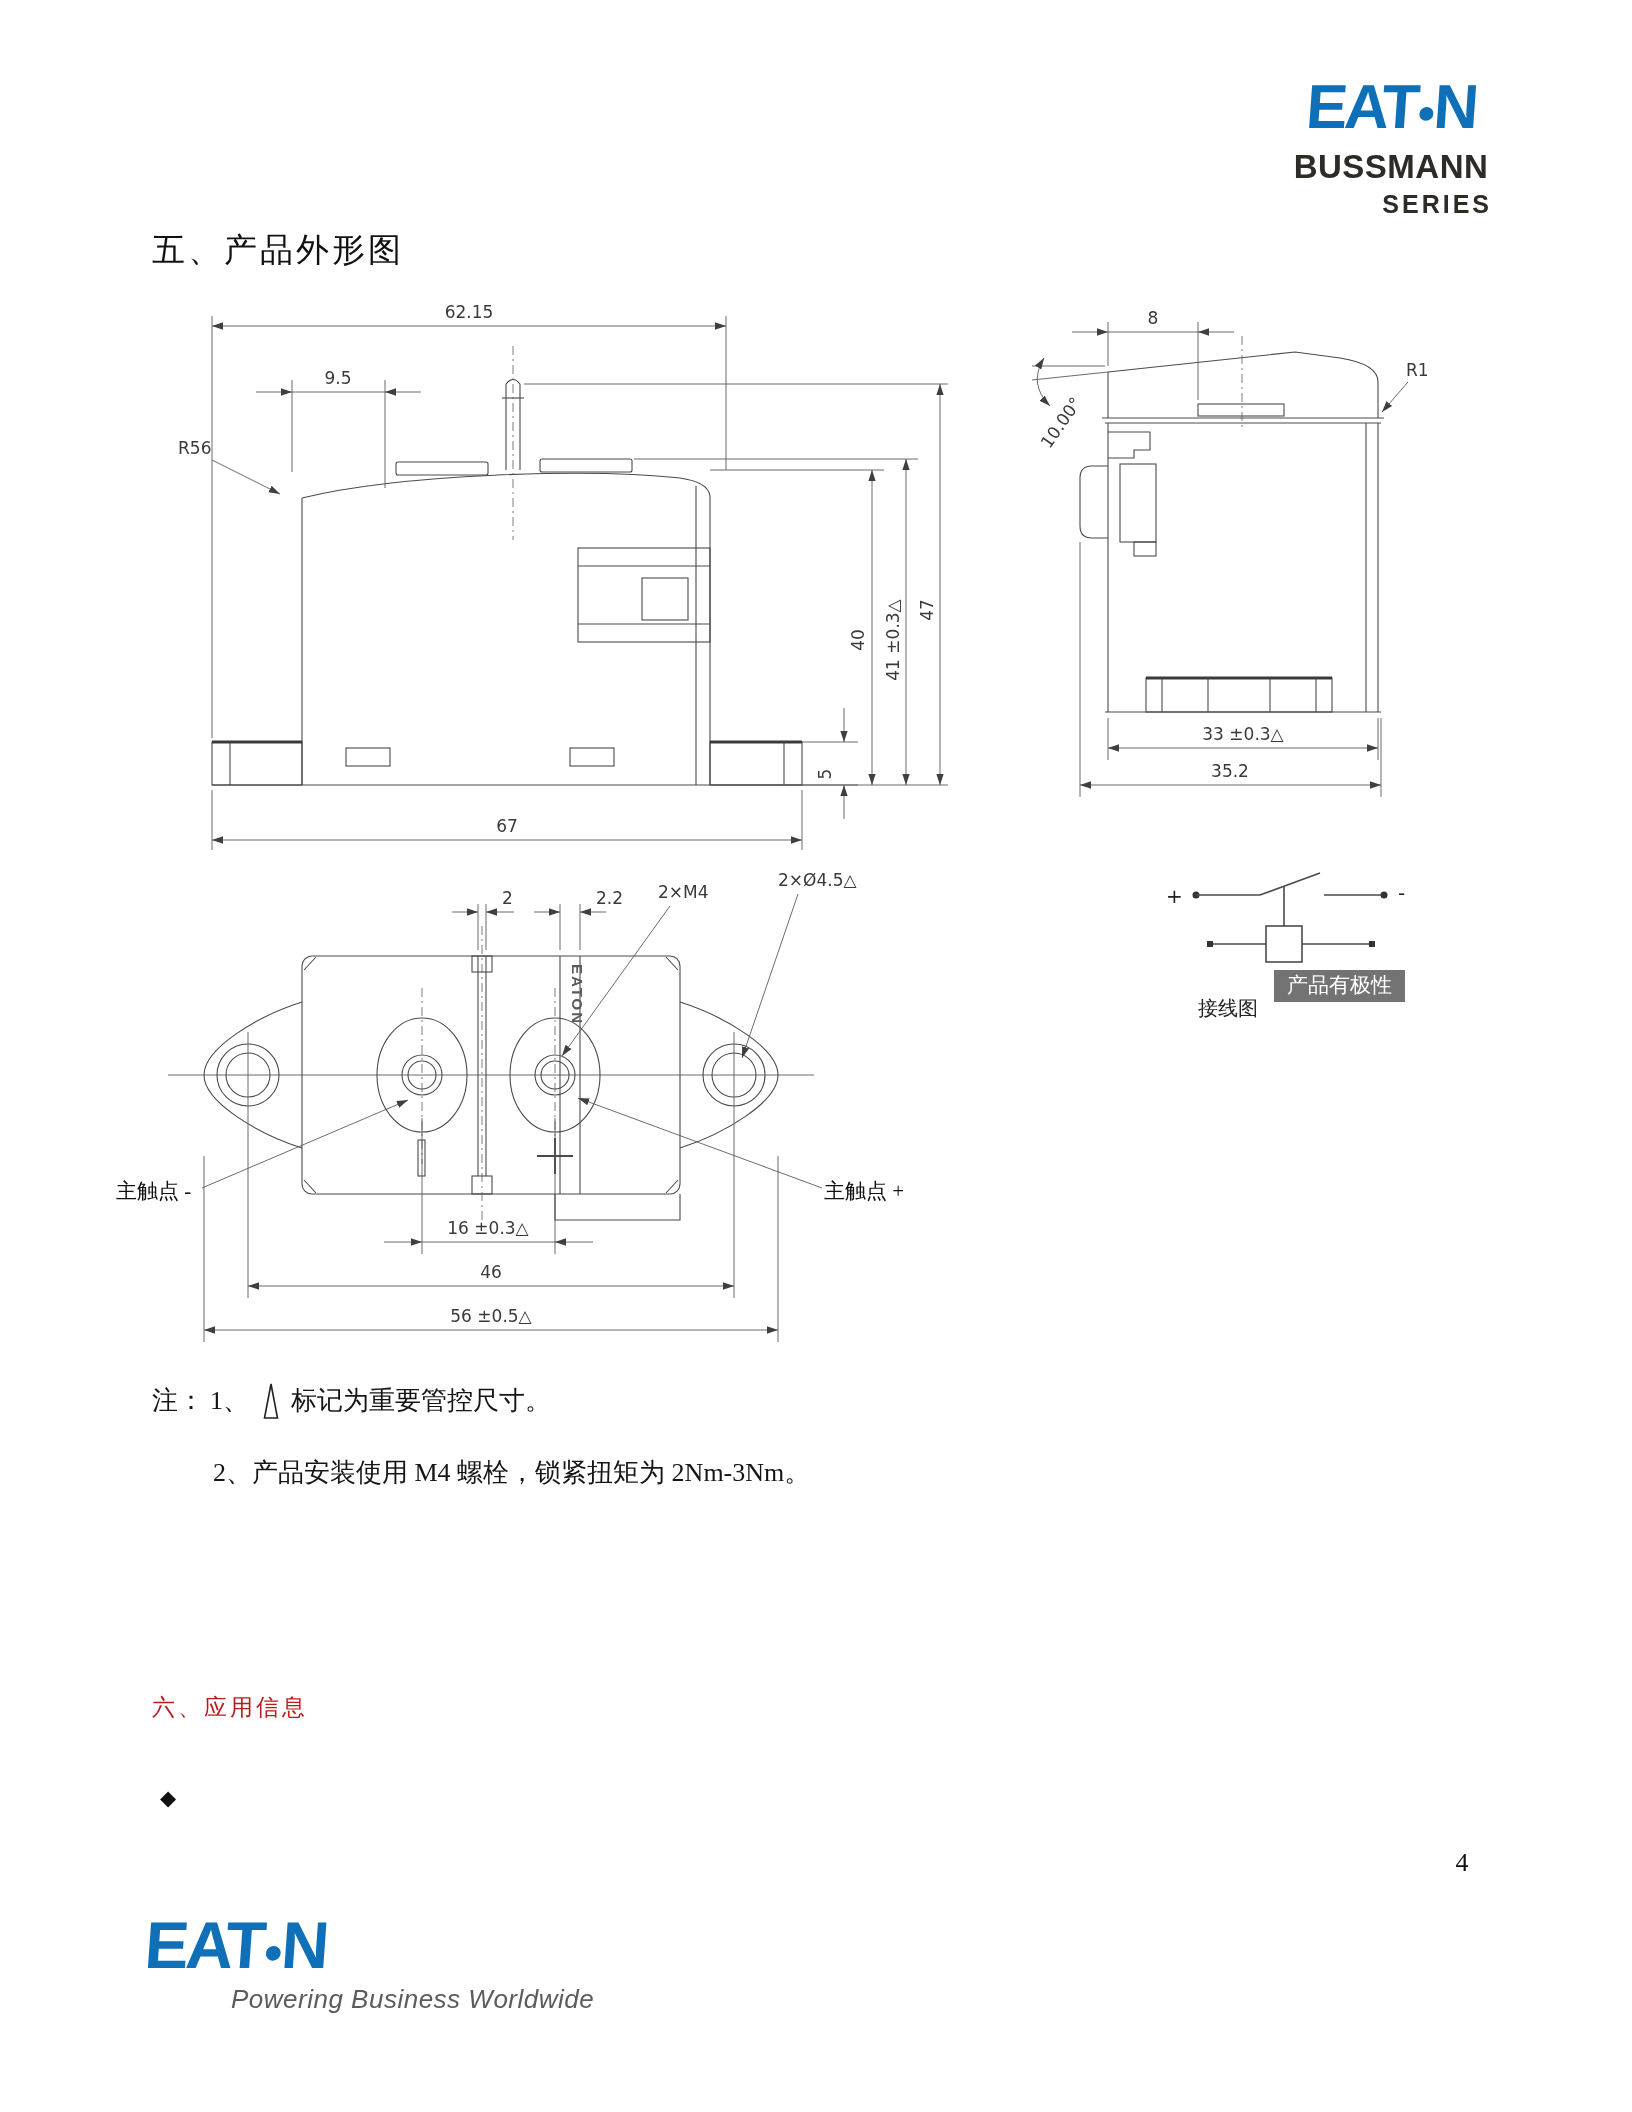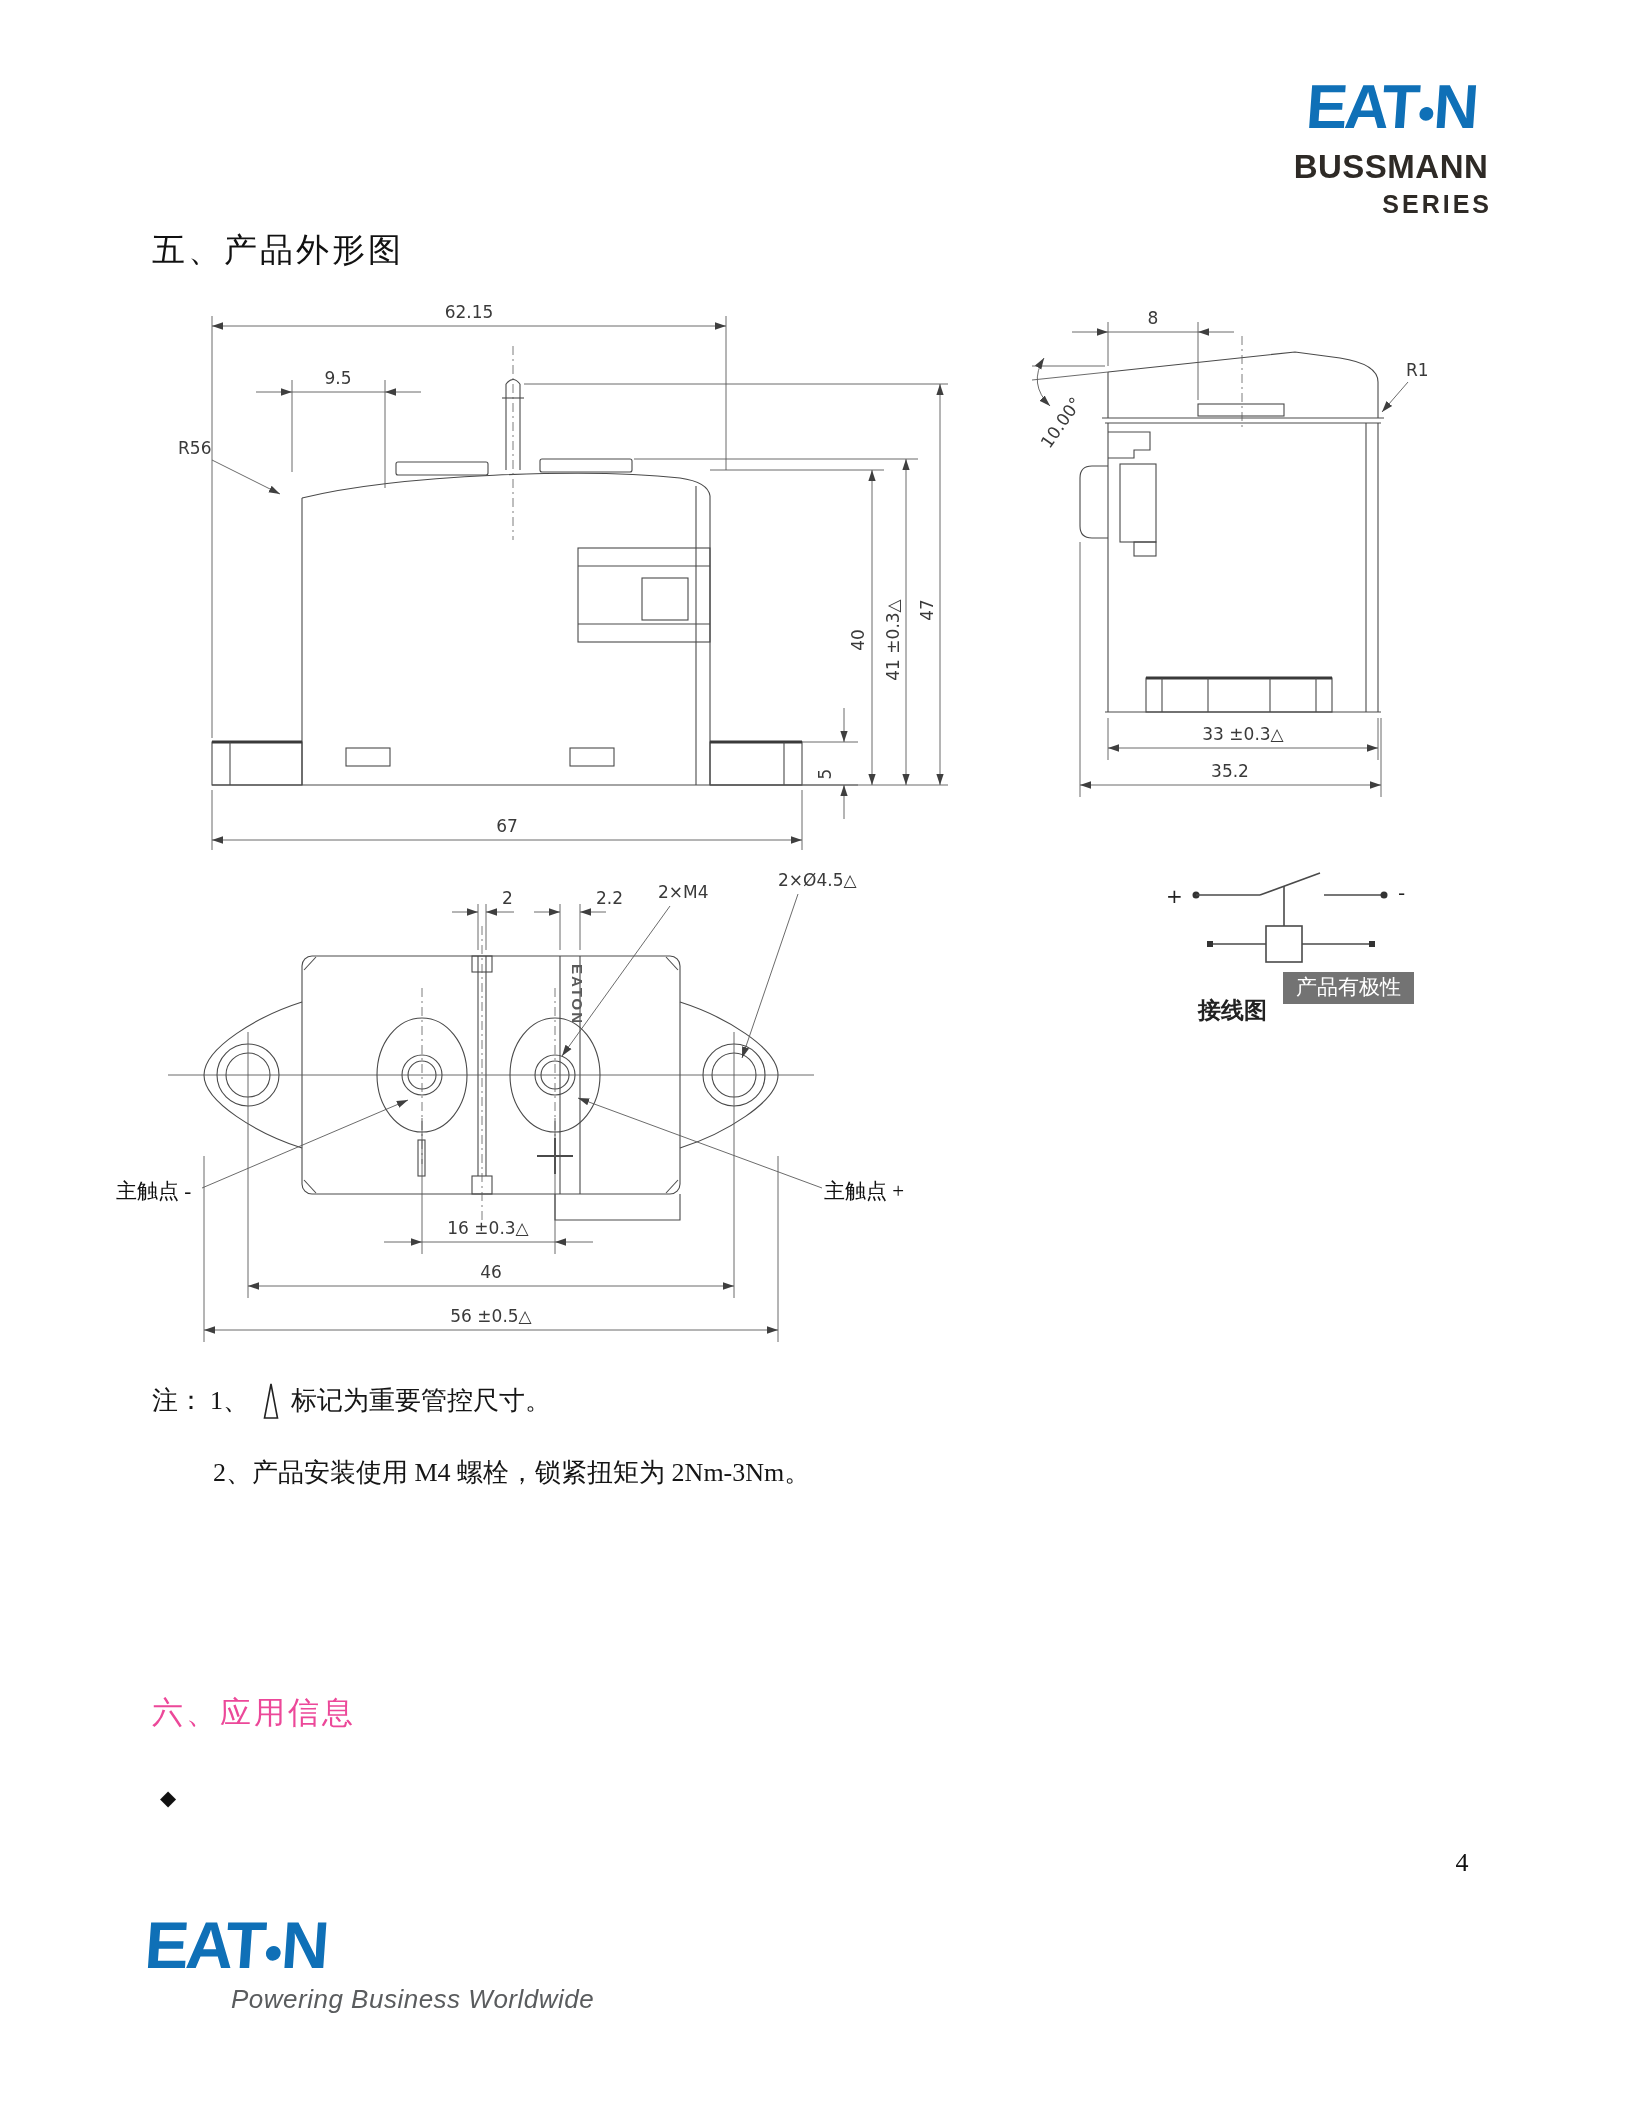--- a/index.html
+++ b/index.html
@@ -12,36 +12,36 @@
   .wordmark{font-family:"Liberation Sans",sans-serif;font-weight:900;color:#0f70b7;
             letter-spacing:-3px;transform:skewX(-4deg);line-height:1;}
   .wordmark .odot{display:inline-block;font-size:0.52em;vertical-align:0.16em;margin:0 0.01em;}
   .brand .wordmark{font-size:62px;}
   .brand-line1{font-family:"Liberation Sans",sans-serif;font-weight:900;color:#2e2a26;
                font-size:33px;letter-spacing:0.5px;margin-top:12px;line-height:1;}
   .brand-line2{font-family:"Liberation Sans",sans-serif;font-weight:700;color:#2e2a26;
                font-size:25px;letter-spacing:3px;text-align:right;line-height:1;margin-top:9px;padding-right:2px;}
 
   .h-cn{font-size:33px;letter-spacing:3px;color:#111;}
-  .h-cn2{font-size:31px;letter-spacing:3px;color:#ec4899;}
+  .h-cn2{font-size:23px;letter-spacing:3px;color:#b91c1c;}
 
   
   svg{overflow:visible;}
   svg text{font-family:"DejaVu Sans",sans-serif;font-size:17px;fill:#3a3a3a;}
   svg text.cjk{font-family:"Liberation Serif",serif;font-size:21px;fill:#111;}
   svg text.molded{font-family:"Liberation Sans",sans-serif;font-weight:bold;font-size:15px;
                   fill:#5a5a5a;letter-spacing:2px;}
   .thin{stroke:#4a4a4a;stroke-width:1.1;fill:none;}
   .bold{stroke:#3a3a3a;stroke-width:2.8;fill:none;}
   .dim{stroke:#5a5a5a;stroke-width:0.9;fill:none;}
   .dash{stroke:#5a5a5a;stroke-width:0.8;stroke-dasharray:9 4 2 4;fill:none;}
 
   
   .wiring-caption{top:950px;left:1198px;display:flex;align-items:center;gap:16px;}
-  .wiring-label{font-weight:bold;font-size:23px;color:#222;margin-top:45px;}
+  .wiring-label{font-weight:normal;font-size:20px;color:#222;margin-top:45px;}
   .polarity-badge{background:#737373;color:#ffffff;font-size:21px;padding:2px 13px;line-height:1.3;}
 
   
   .note{font-size:26px;color:#151515;display:flex;align-items:flex-end;gap:6px;white-space:nowrap;}
   .tri-icon{display:inline-block;margin:0 6px -2px 8px;}
 
   
   .bullet-marker{font-size:21px;color:#111;}
   .bullet-text{font-size:27px;line-height:66px;text-align:justify;color:#151515;}
 

